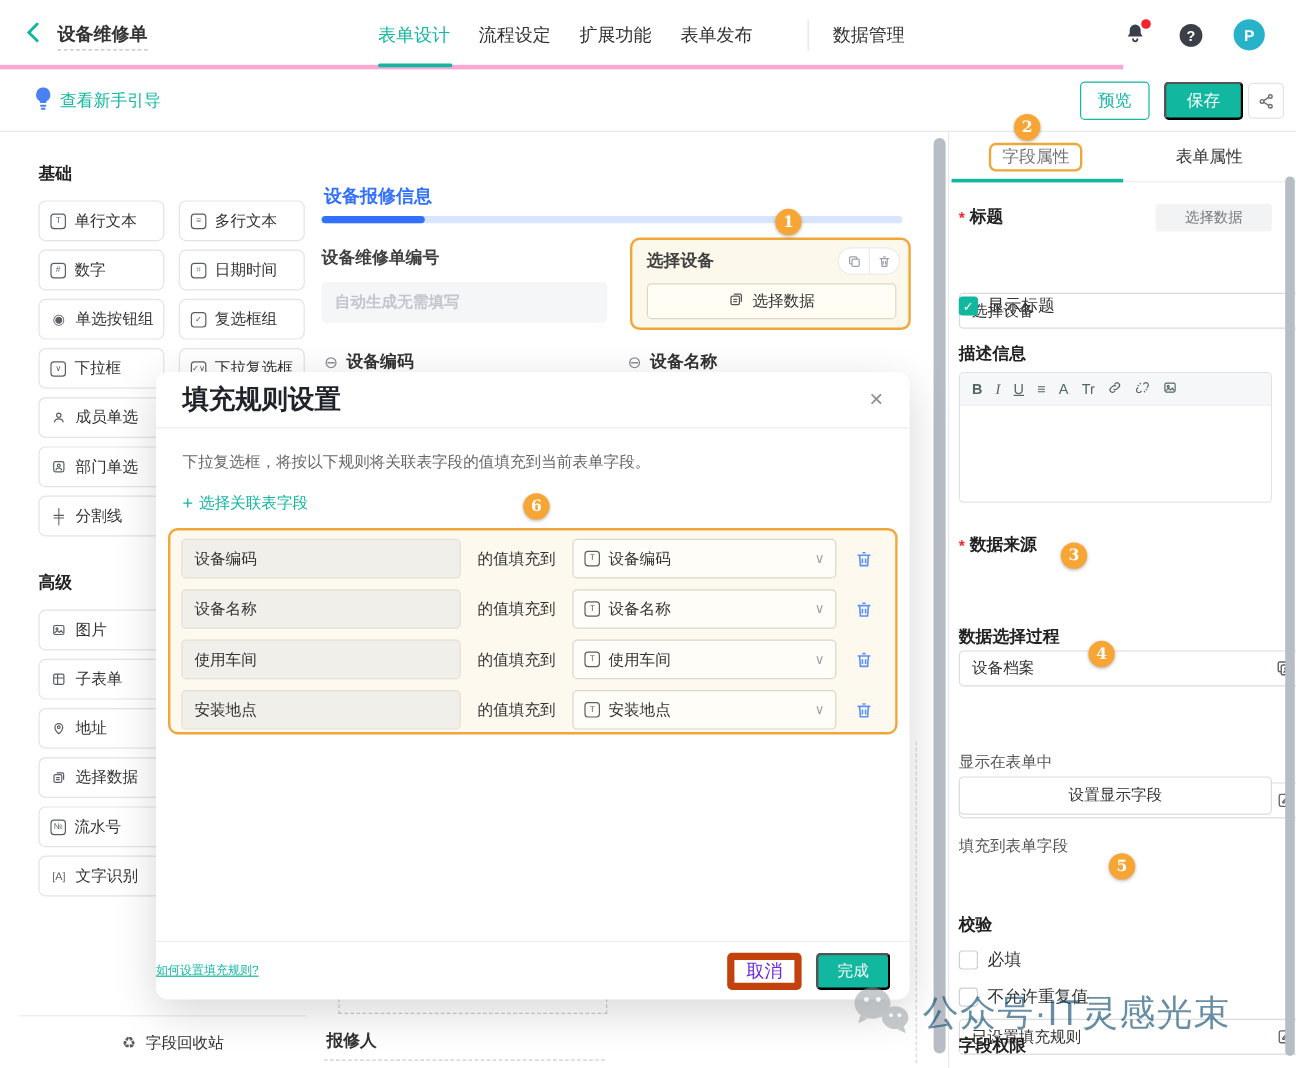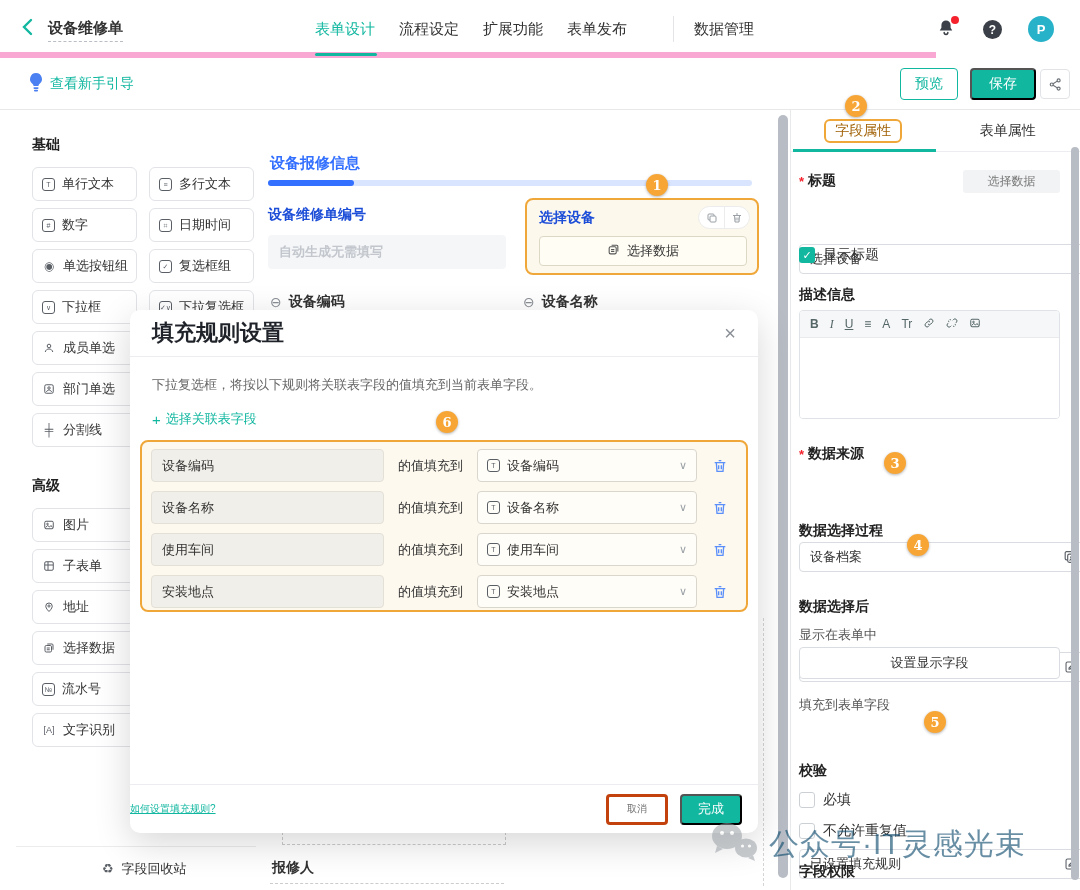--- a/index.html
+++ b/index.html
@@ -1,20 +1,20 @@
 <!DOCTYPE html>
 <html><head>
 <meta charset="utf-8">
 <style>
   * { margin:0; padding:0; box-sizing:border-box; }
   html,body { width:1080px; height:890px; }
   body { font-family:"Liberation Sans","DejaVu Sans",sans-serif; background:#fff; position:relative; overflow:hidden; color:#333; }
 
   
-  .header { position:absolute; left:0; top:0; width:936px; height:58px; background:#fff; border-bottom:6px solid #f9a8d4; z-index:5; }
+  .header { position:absolute; left:0; top:0; width:936px; height:58px; background:#fff; border-bottom:4px solid #f9a8d4; z-index:5; }
   .back-chevron { position:absolute; left:20px; top:18px; width:20px; height:20px; color:#12b7a0; font-size:19px; font-weight:bold; }
   .app-title { position:absolute; left:48px; top:19px; font-size:15px; font-weight:bold; color:#333; border-bottom:1px dashed #b9bdc4; padding-bottom:3px; }
   .tabs { position:absolute; left:315px; top:0; height:58px; display:flex; align-items:center; }
   .tab { font-size:15px; color:#333; margin-right:24px; cursor:pointer; white-space:nowrap; }
   .tab.active { color:#12b7a0; }
   .tab-divider { width:1px; height:26px; background:#e2e4e8; margin:0 20px 0 22px; }
   .tab-underline { position:absolute; left:315px; top:53px; width:62px; height:3px; background:#12b7a0; border-radius:2px; }
   .bell-wrap { position:absolute; left:936px; top:17px; width:22px; height:24px; }
   .red-dot { position:absolute; right:-1px; top:-1px; width:8px; height:8px; border-radius:50%; background:#f5222d; }
   .q-circle { position:absolute; left:983px; top:20px; width:19px; height:19px; border-radius:50%; background:#3b4048; color:#fff; font-size:12px; font-weight:bold; display:flex; align-items:center; justify-content:center; }
@@ -38,21 +38,21 @@
   .bico { display:inline-flex; width:13px; height:13px; border:1.2px solid #5a5f66; border-radius:3px; font-size:7px; color:#5a5f66; align-items:center; justify-content:center; flex:none; line-height:1; }
   .gico { display:inline-flex; width:14px; color:#5a5f66; font-size:12px; justify-content:center; flex:none; line-height:1; }
   .adv-gap { margin-top:30px; }
   .recycle-bar { position:absolute; left:0; bottom:0; width:255px; height:44px; border-top:1px solid #ececee; display:flex; align-items:center; justify-content:center; gap:7px; font-size:13px; color:#333; background:#fff; cursor:pointer; }
 
   
   .canvas { position:absolute; left:256px; top:110px; width:522px; height:780px; background:#fff; }
   .sec-title { position:absolute; left:14px; top:44px; color:#3370ff; font-size:15px; font-weight:bold; }
   .progress { position:absolute; left:12px; top:70px; width:484px; height:6px; border-radius:3px; background:#d9e5ff; }
   .progress-fill { width:86px; height:6px; border-radius:3px; background:#3370ff; }
-  .fld-label { font-size:14px; font-weight:bold; color:#1d4ed8; }
+  .fld-label { font-size:14px; font-weight:bold; color:#404040; }
   .serial-col { position:absolute; left:12px; top:96px; width:238px; }
   .ghost-input { margin-top:11px; height:34px; background:#f5f6f8; border-radius:4px; display:flex; align-items:center; padding-left:11px; font-size:13px; color:#c3c7cd;font-weight:bold; }
   .sel-block { position:absolute; left:269px; top:88px; width:234px; height:77px; background:#fdf8ec; border:2px solid #f0a73a; border-radius:8px; padding:9px 10px 0 12px; }
   .pill { position:absolute; right:7px; top:6px; display:flex; background:#fff; border:1px solid #ececec; border-radius:12px; overflow:hidden; }
   .pill-cell { width:25px; height:21px; display:flex; align-items:center; justify-content:center; cursor:pointer; }
   .pill-cell + .pill-cell { border-left:1px solid #ececec; }
   .sel-data-btn { margin-top:9px; height:30px; background:#fffdf4; border:1px solid #ddd7c5; border-radius:4px; display:flex; align-items:center; justify-content:center; gap:7px; font-size:13px; color:#333; cursor:pointer; }
   .linked-label { position:absolute; top:183px; display:flex; align-items:center; gap:7px; font-size:14px; font-weight:bold; color:#333; cursor:pointer; }
   .circ-minus { color:#8a8f96; font-size:14px; font-weight:normal; line-height:1; }
   .dashed-frag { position:absolute; left:26px; top:722px; width:224px; height:13px; border:1px dashed #ccc; border-top:none; }
@@ -60,21 +60,21 @@
   .dashed-line { position:absolute; left:14px; top:773px; width:234px; border-top:1px dashed #ccc; }
   .dashed-vert { position:absolute; left:507px; top:508px; height:268px; border-right:1px dashed #d5d5d5; }
 
   .mid-scroll { position:absolute; left:778px; top:115px; width:10px; height:763px; background:#b8bdc5; border-radius:5px; z-index:6; }
   .right-scroll { position:absolute; left:1071px; top:147px; width:8px; height:733px; background:#b8bdc5; border-radius:4px; z-index:6; }
 
   
   .panel { position:absolute; left:790px; top:110px; width:290px; height:780px; background:#fff; border-left:1px solid #e7e9eb; }
   .ptabs { position:relative; height:42px; border-bottom:1px solid #ebedf0; display:flex; }
   .ptab { width:145px; display:flex; align-items:center; justify-content:center; font-size:14px; cursor:pointer; }
-  .ptab-hl { border:2px solid #f0a73a; border-radius:6px; padding:1px 9px; color:#a16207; }
+  .ptab-hl { border:2px solid #f0a73a; border-radius:6px; padding:1px 9px; color:#737373; }
   .ptab-underline { position:absolute; left:2px; top:39px; width:143px; height:3px; background:#12b7a0; }
   .pc { position:absolute; left:8px; right:20px; }
   .req { color:#f5222d; margin-right:4px; font-size:13px; }
   .plabel { font-size:14px; font-weight:bold; color:#222; display:flex; align-items:center; }
   .plabel2 { font-size:13px; color:#555; }
   .type-chip { position:absolute; right:20px; top:60px; width:97px; height:23px; background:#f2f3f5; border-radius:3px; color:#777; font-size:12px; display:flex; align-items:center; justify-content:center; }
   .pinput { height:30px; border:1px solid #d9dce1; border-radius:4px; background:#fff; display:flex; align-items:center; padding:0 10px; font-size:13px; color:#333; position:relative; }
   .cbx { width:16px; height:16px; border-radius:3px; display:inline-flex; align-items:center; justify-content:center; flex:none; }
   .cbx.on { background:#12b7a0; color:#fff; font-size:11px; }
   .cbx.off { border:1px solid #ccd0d5; background:#fff; }
@@ -96,21 +96,21 @@
   .m-add { position:absolute; left:22px; top:100px; font-size:13px; color:#12b7a0; display:flex; align-items:center; gap:5px; cursor:pointer; }
   .rules-box { position:absolute; left:10px; top:130px; width:608px; height:172px; border:2px solid #f0a73a; border-radius:8px; background:#fdf9ef; padding:7px 9px; display:flex; flex-direction:column; gap:9px; }
   .rule-row { display:flex; align-items:center; height:33px; }
   .rule-src { width:233px; height:33px; background:#f1efe9; border:1px solid #e3e0d7; border-radius:4px; display:flex; align-items:center; padding-left:10px; font-size:13px; color:#333; }
   .rule-conn { font-size:13px; color:#333; margin:0 14px; white-space:nowrap; }
   .rule-tgt { width:220px; height:33px; background:#fffdf7; border:1px solid #d9d6cd; border-radius:4px; display:flex; align-items:center; gap:7px; padding:0 9px; font-size:13px; color:#333; cursor:pointer; }
   .chev { margin-left:auto; color:#9aa0a6; font-size:11px; }
   .rule-trash { margin-left:15px; display:flex; cursor:pointer; }
   .m-foot { position:absolute; left:0; bottom:0; width:100%; height:49px; border-top:1px solid #ebedf0; display:flex; align-items:center; }
   .help-link { font-size:10px; color:#12b7a0; text-decoration:underline; cursor:pointer; }
-  .m-cancel { margin-left:auto; width:62px; height:31px; border:3px solid #c2410c; border-radius:4px; font-size:10px; color:#737373; background:#fff; }
+  .m-cancel { margin-left:auto; width:62px; height:31px; border:6px solid #c2410c; border-radius:4px; font-size:15px; color:#6d28d9; background:#fff; }
   .m-ok { margin:0 16px 0 12px; width:62px; height:31px; border-radius:4px; font-size:13px; color:#fff; background:#12b7a0; }
 
   
   .numbadge { position:absolute; width:22px; height:22px; border-radius:50%; background:#f7a636; color:#fff; font-size:13px; font-weight:bold; font-family:"DejaVu Serif",serif; display:flex; align-items:center; justify-content:center; box-shadow:0 1px 3px rgba(0,0,0,.3); z-index:40; }
   .watermark { position:absolute; left:708px; top:820px; display:flex; align-items:center; gap:9px; z-index:35; pointer-events:none; }
   .wm-text { font-size:30px; color:#0c4a6e; opacity:.62; letter-spacing:1px; white-space:nowrap; }
 </style>
 </head>
 <body>
 
@@ -423,21 +423,20 @@
   <div class="pc pinput" style="top:440px;">
     <span>已设置</span>
     <span class="icon-right">
         <svg width="14" height="14" viewBox="0 0 24 24" fill="none" stroke="#5f646b" stroke-width="1.9">
           <rect x="3.5" y="3.5" width="17" height="17" rx="2.5"></rect>
           <path d="M14.2 8.2l1.8 1.8-5.6 5.6H8.6v-1.8z"></path>
         </svg>
       </span>
   </div>
 
-  <div class="pc sect" style="top:488px;">数据选择后</div>
   <div class="pc plabel2" style="top:516px;">显示在表单中</div>
   <div class="pc wide-btn" style="top:537px;">设置显示字段</div>
 
   <div class="pc plabel2" style="top:586px;">填充到表单字段</div>
   <div class="pc pinput" style="top:607px;">
     <span>已设置填充规则</span>
     <span class="icon-right">
         <svg width="14" height="14" viewBox="0 0 24 24" fill="none" stroke="#5f646b" stroke-width="1.9">
           <rect x="3.5" y="3.5" width="17" height="17" rx="2.5"></rect>
           <path d="M14.2 8.2l1.8 1.8-5.6 5.6H8.6v-1.8z"></path>

